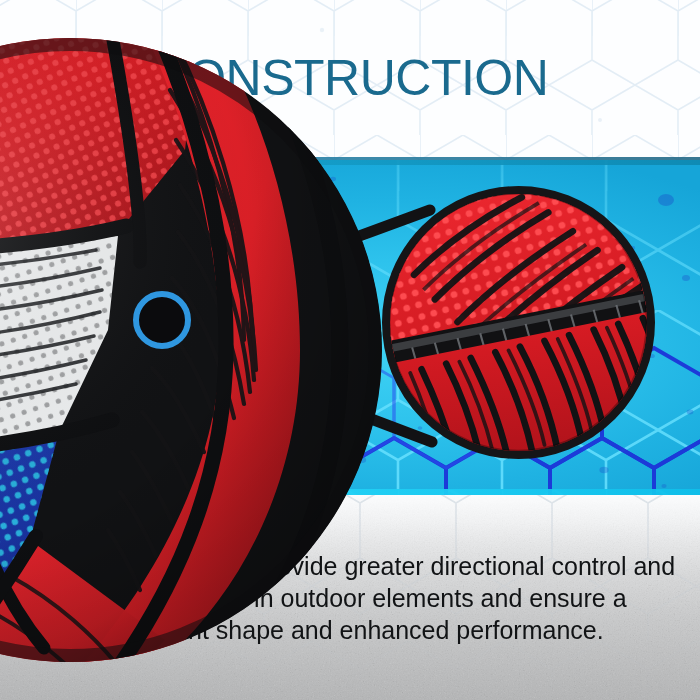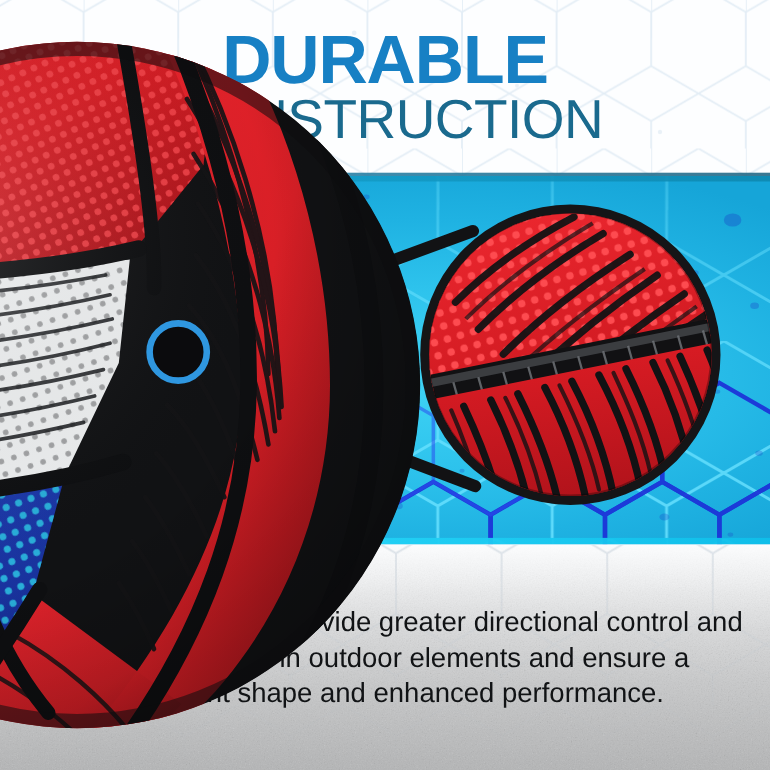--- a/index.html
+++ b/index.html
@@ -149,21 +149,20 @@
         </pattern>
       </defs>
       <rect x="0" y="0" width="700" height="160" fill="url(#hexFaint)"></rect>
       <circle cx="322" cy="30" r="2.2" fill="#dbe8f2"></circle>
       <circle cx="470" cy="78" r="1.8" fill="#dbe8f2"></circle>
       <circle cx="600" cy="120" r="2.0" fill="#dbe8f2"></circle>
       <circle cx="248" cy="132" r="1.6" fill="#dbe8f2"></circle>
     </svg>
 
     <div class="title-wrap">
-      <div class="title-main">DURABLE</div>
       <div class="title-sub">CONSTRUCTION</div>
     </div>
 
     <div class="header-rule"></div>
   </div>
 
   <div class="cyan-band">
     <svg class="hex-cyan" viewBox="0 0 700 335" preserveAspectRatio="none">
       <defs>
         <pattern id="hexCyan" width="104" height="180" patternUnits="userSpaceOnUse" patternTransform="translate(-18,-30)">

